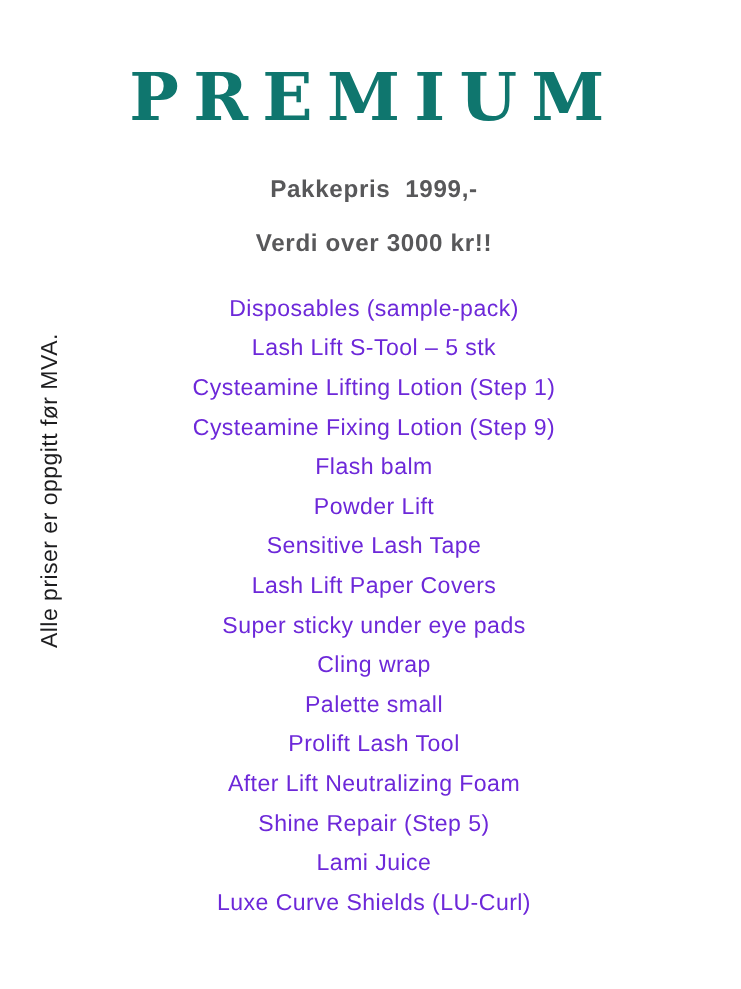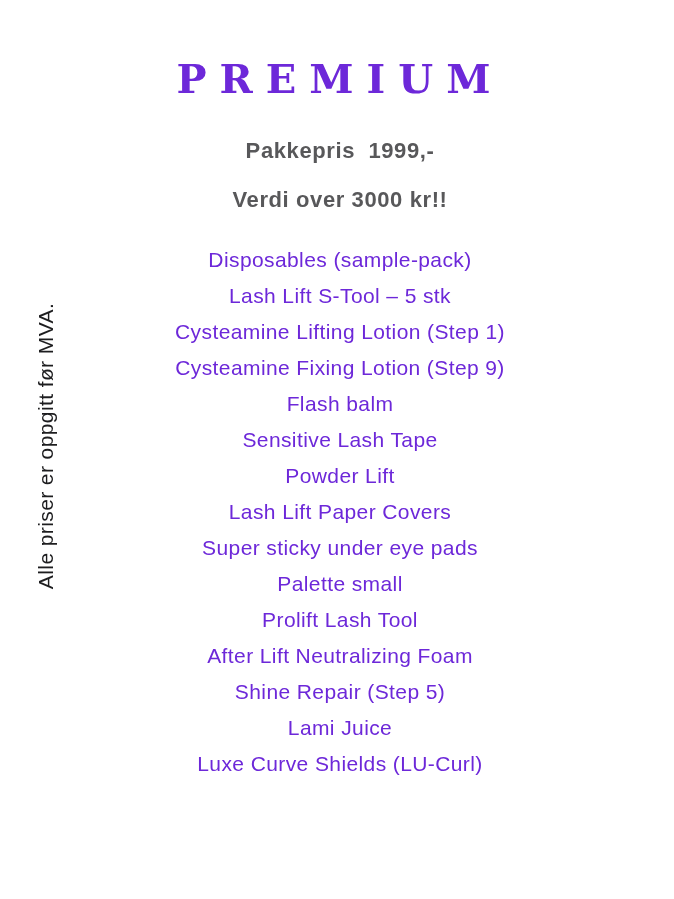--- a/index.html
+++ b/index.html
@@ -21,24 +21,24 @@
     top: 0;
     width: 100%;
     text-align: center;
     padding-left: 6px;
     box-sizing: border-box;
   }
   .title {
     margin: 58px 0 0 0;
     font-family: "DejaVu Serif", "Liberation Serif", serif;
     font-weight: 700;
-    font-size: 40px;
+    font-size: 60px;
     line-height: 1.05;
     letter-spacing: 13px;
-    color: #6d28d9;
+    color: #0f766e;
   }
   .subtitle {
     font-weight: 700;
     font-size: 22px;
     line-height: 1;
     letter-spacing: 0.6px;
     color: #58585a;
     white-space: pre;
   }
   .subtitle.price { margin: 40px 0 0 0; }
@@ -88,28 +88,29 @@
         <li>Disposables (sample-pack)</li>
 
         <li>Lash Lift S-Tool – 5 stk</li>
 
         <li>Cysteamine Lifting Lotion (Step 1)</li>
 
         <li>Cysteamine Fixing Lotion (Step 9)</li>
 
         <li>Flash balm</li>
 
+        <li>Powder Lift</li>
+
         <li>Sensitive Lash Tape</li>
-
-        <li>Powder Lift</li>
 
         <li>Lash Lift Paper Covers</li>
 
         <li>Super sticky under eye pads</li>
 
+        <li>Cling wrap</li>
 
         <li>Palette small</li>
 
         <li>Prolift Lash Tool</li>
 
         <li>After Lift Neutralizing Foam</li>
 
         <li>Shine Repair (Step 5)</li>
 
         <li>Lami Juice</li>

